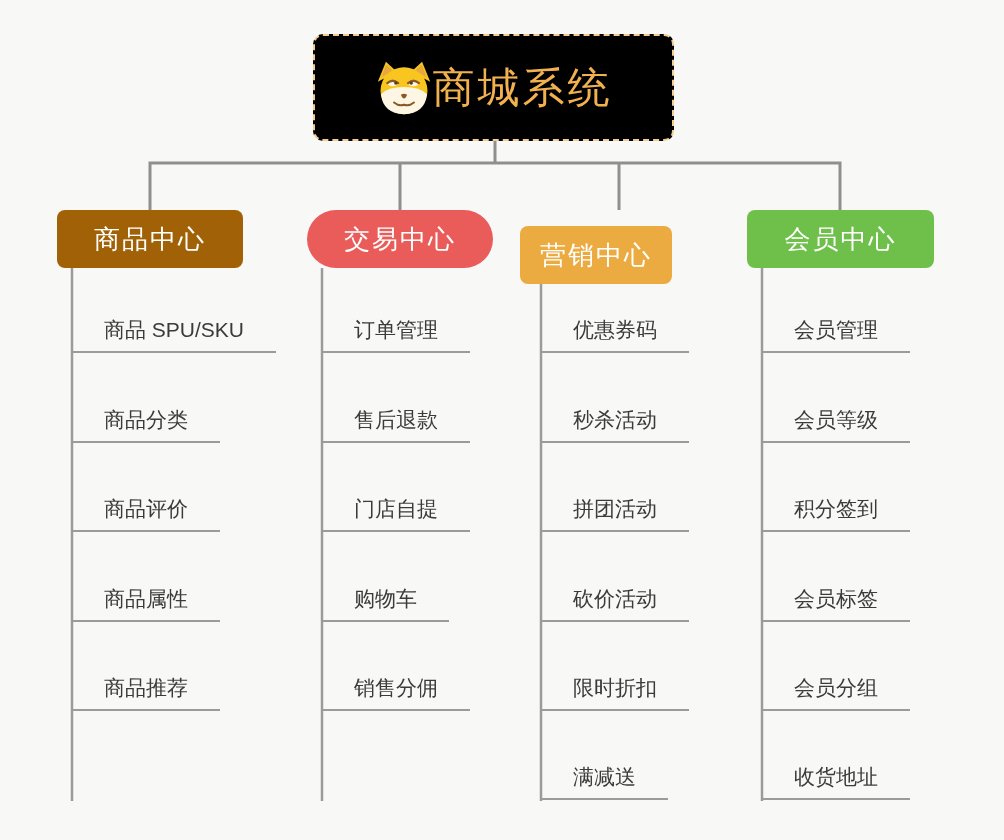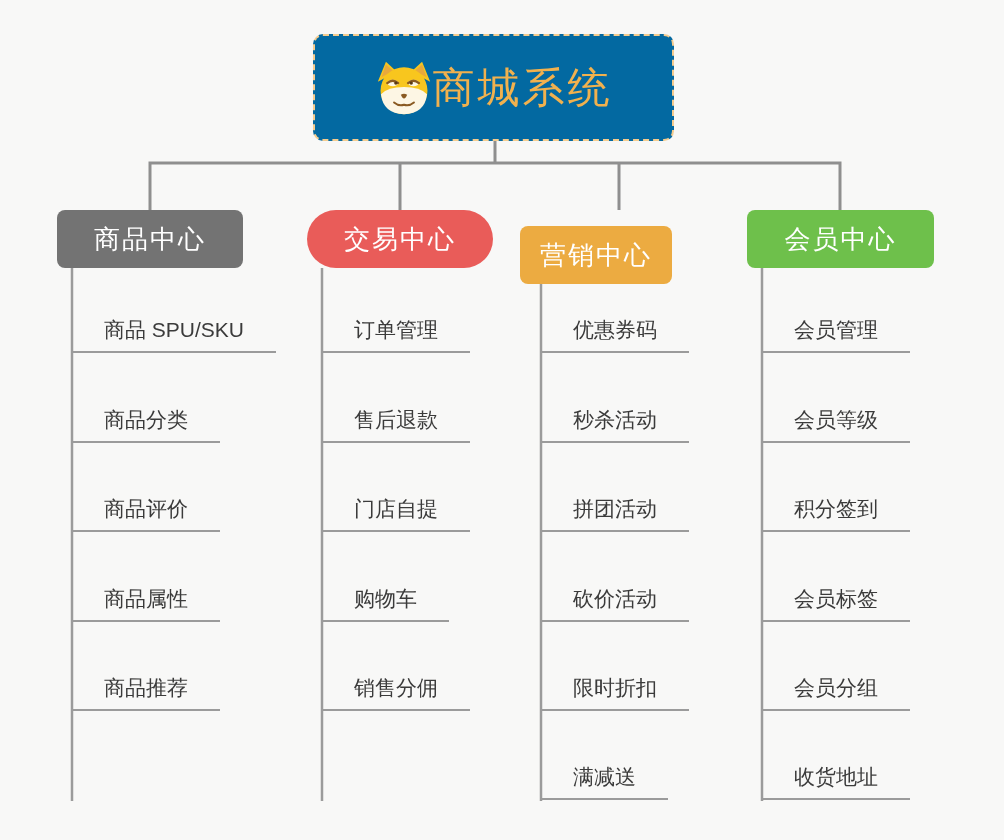--- a/index.html
+++ b/index.html
@@ -7,21 +7,21 @@
     width:1004px;height:840px;position:relative;overflow:hidden;
     background:#f8f8f7;
     font-family:"Liberation Sans","DejaVu Sans",sans-serif;
   }
   
   #connectors{position:absolute;left:0;top:0;width:1004px;height:840px;pointer-events:none;}
 
   
   .root-node{
     position:absolute;left:313px;top:34px;width:361px;height:107px;
-    background:#0369a1;border:2px dashed #f4cc8f;border-radius:10px;
+    background:#000000;border:2px dashed #f4cc8f;border-radius:10px;
     box-sizing:border-box;
     display:flex;align-items:center;justify-content:center;gap:0;
   }
   .root-title{
     color:#f1b14e;font-size:42px;font-weight:500;letter-spacing:3px;white-space:nowrap;
   }
   .doge{width:58px;height:56px;flex:0 0 auto;}
 
   
   .branch-box{
@@ -86,21 +86,21 @@
     <path d="M36.5,25.5 Q42.5,20.5 48.5,25.5" stroke="#8a5a22" stroke-width="2.6" fill="none" stroke-linecap="round"></path>
     <circle cx="40" cy="25.6" r="1.9" fill="#5c3a14"></circle>
 
     <path d="M28.5,38.5 Q32,36.5 35.5,38.5 Q34,42.5 32,42.5 Q30,42.5 28.5,38.5 Z" fill="#8a5a22"></path>
 
     <path d="M21,47 Q26.5,51.5 32,49.5 Q37.5,51.5 43,47" stroke="#8a5a22" stroke-width="2.2" fill="none" stroke-linecap="round"></path>
   </svg>
   <span class="root-title">商城系统</span>
 </div>
 
-<div class="branch-box" id="branch-box-0" style="background-color: #737373;">
+<div class="branch-box" id="branch-box-0" style="background-color: #a16207;">
   <span>商品中心</span>
 </div>
 <div class="branch-box" id="branch-box-1" style="background-color: rgb(233, 92, 89); border-radius: 29px;">
   <span>交易中心</span>
 </div>
 <div class="branch-box" id="branch-box-2" style="background-color: rgb(236, 171, 65);">
   <span>营销中心</span>
 </div>
 <div class="branch-box" id="branch-box-3" style="background-color: rgb(110, 192, 75);">
   <span>会员中心</span>

